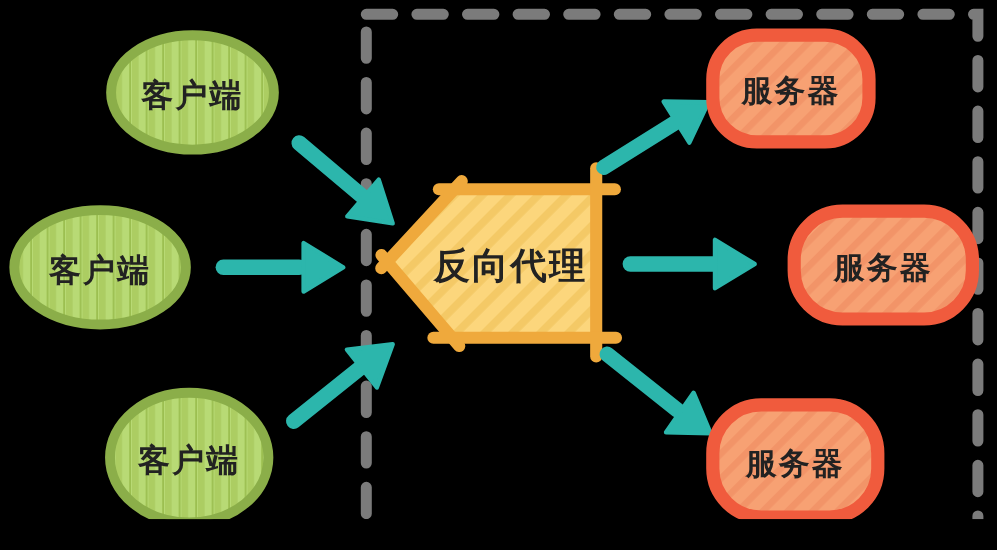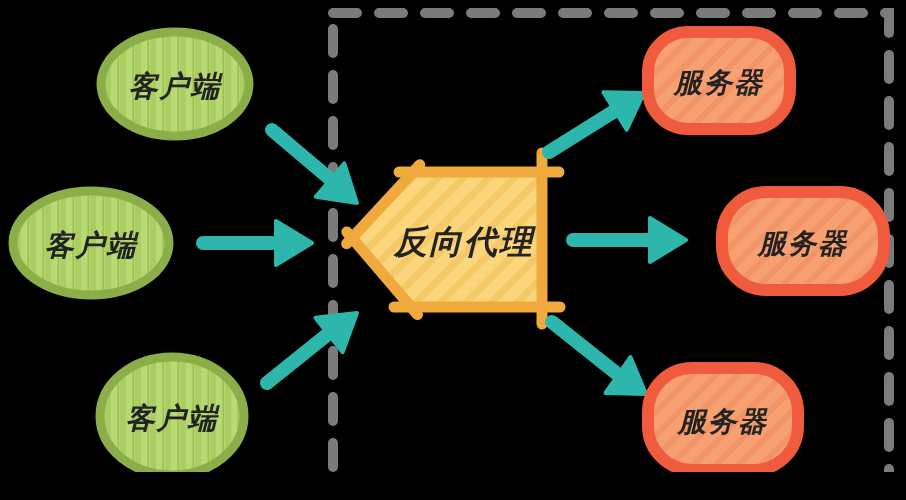--- a/index.html
+++ b/index.html
@@ -7,21 +7,20 @@
     padding: 0;
     background: #000;
   }
   .stage {
     position: relative;
     width: 906px;
     height: 472px;
     background: #000000;
     overflow: hidden;
     font-family: "DejaVu Sans", "Liberation Sans", sans-serif;
-    font-style: italic;
   }
   svg { display: block; }
   text.node-label {
     font-family: "DejaVu Sans", "Liberation Sans", sans-serif;
     font-weight: bold;
     fill: #222222;
     text-anchor: middle;
     dominant-baseline: central;
     letter-spacing: 2px;
   }

